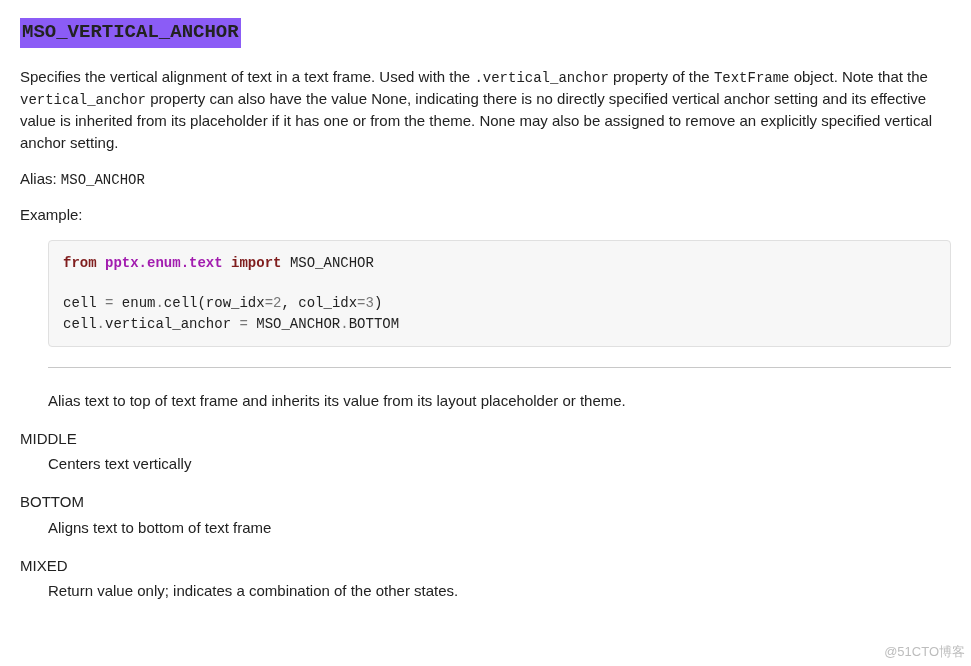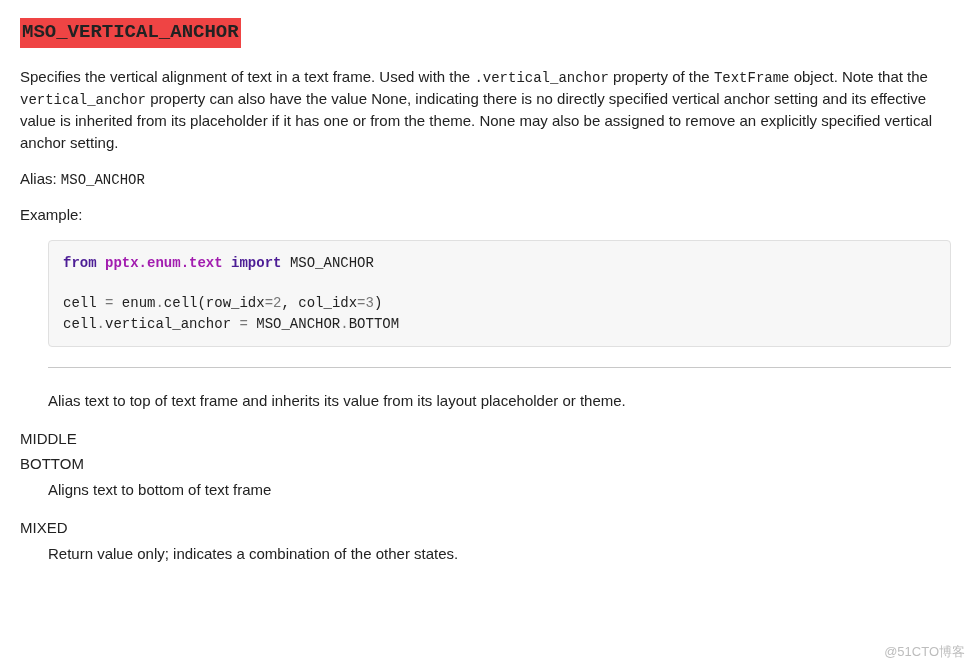--- a/index.html
+++ b/index.html
@@ -12,40 +12,40 @@
     width: 971px;
     box-sizing: border-box;
     background: #fff;
   }
   h1.title {
     font-family: "Courier New", Consolas, monospace;
     font-weight: bold;
     font-size: 19px;
     margin: 0 0 18px 0;
     display: inline-block;
-    background: #ef4444;
+    background: #8b5cf6;
     padding: 1px 2px;
   }
   p { margin: 0 0 14px 0; }
   .mono {
     font-family: "Courier New", Consolas, monospace;
     font-size: 14px;
   }
   .codeblock {
     margin: 6px 0 20px 28px;
     padding: 12px 14px;
     background: #f7f7f7;
     border: 1px solid #e0e0e0;
     border-radius: 4px;
     font-family: "Courier New", Consolas, monospace;
     font-size: 14px;
     white-space: pre;
     line-height: 1.45;
   }
-  .kw-green  { color: #4c1d95; font-weight: bold; }
+  .kw-green  { color: #7f1d1d; font-weight: bold; }
   .kw-blue   { color: #a21caf; font-weight: bold; }
   .gray-num  { color: #777; }
   hr.sep {
     border: none;
     border-top: 1px solid #c8c8c8;
     margin: 0 0 22px 28px;
   }
   dl.defs { margin: 0; }
   dl.defs dt {
     margin: 0 0 4px 0;
@@ -83,20 +83,21 @@
 <div class="codeblock"><span class="kw-green">from</span> <span class="kw-blue">pptx.enum.text</span> <span class="kw-green">import</span> <span>MSO_ANCHOR</span>
 
 <span>cell </span><span class="gray-num">=</span><span> enum</span><span class="gray-num">.</span><span>cell(row_idx</span><span class="gray-num">=</span><span class="gray-num">2</span><span>, col_idx</span><span class="gray-num">=</span><span class="gray-num">3</span><span>)</span>
 <span>cell</span><span class="gray-num">.</span><span>vertical_anchor </span><span class="gray-num">=</span><span> MSO_ANCHOR</span><span class="gray-num">.</span><span>BOTTOM</span></div>
 
 <hr class="sep">
 
 <dl class="defs">
   <dd>Alias text to top of text frame and inherits its value from its layout placeholder or theme.</dd>
   <dt>MIDDLE</dt>
+  <dd>Centers text vertically</dd>
   <dt>BOTTOM</dt>
   <dd>Aligns text to bottom of text frame</dd>
   <dt>MIXED</dt>
   <dd>Return value only; indicates a combination of the other states.</dd>
 </dl>
 
 <div class="watermark">@51CTO博客</div>
 
 
 

